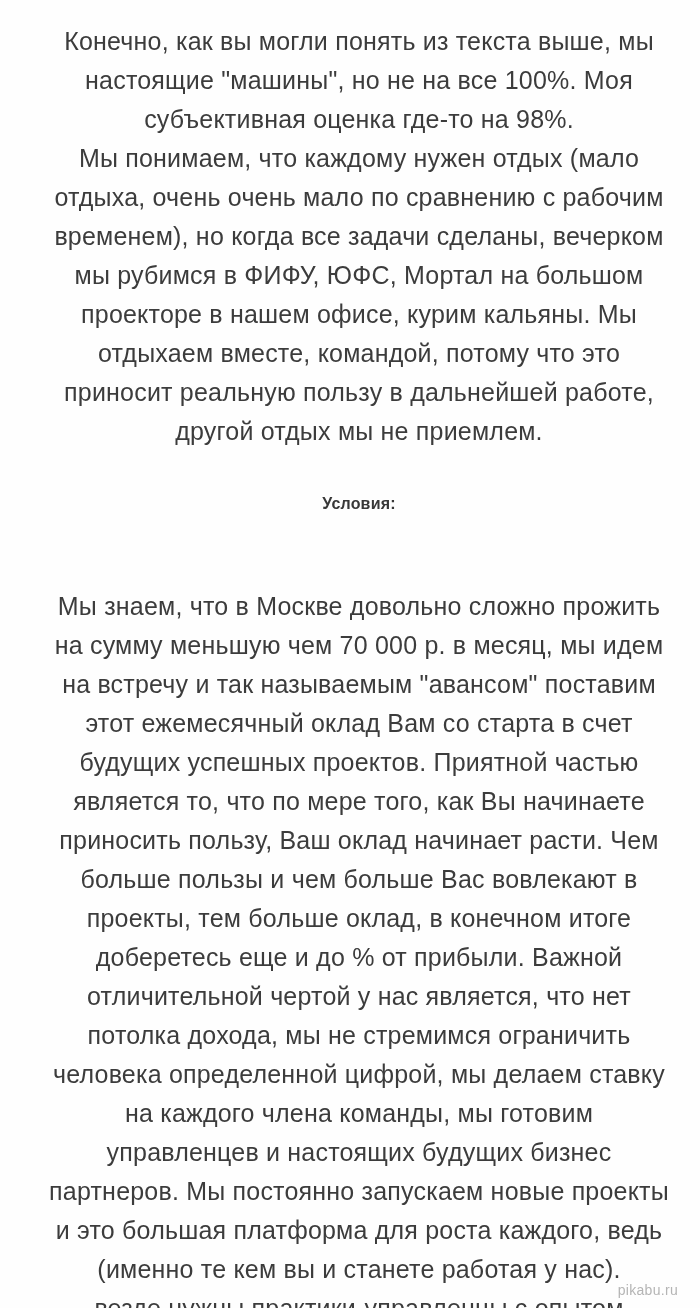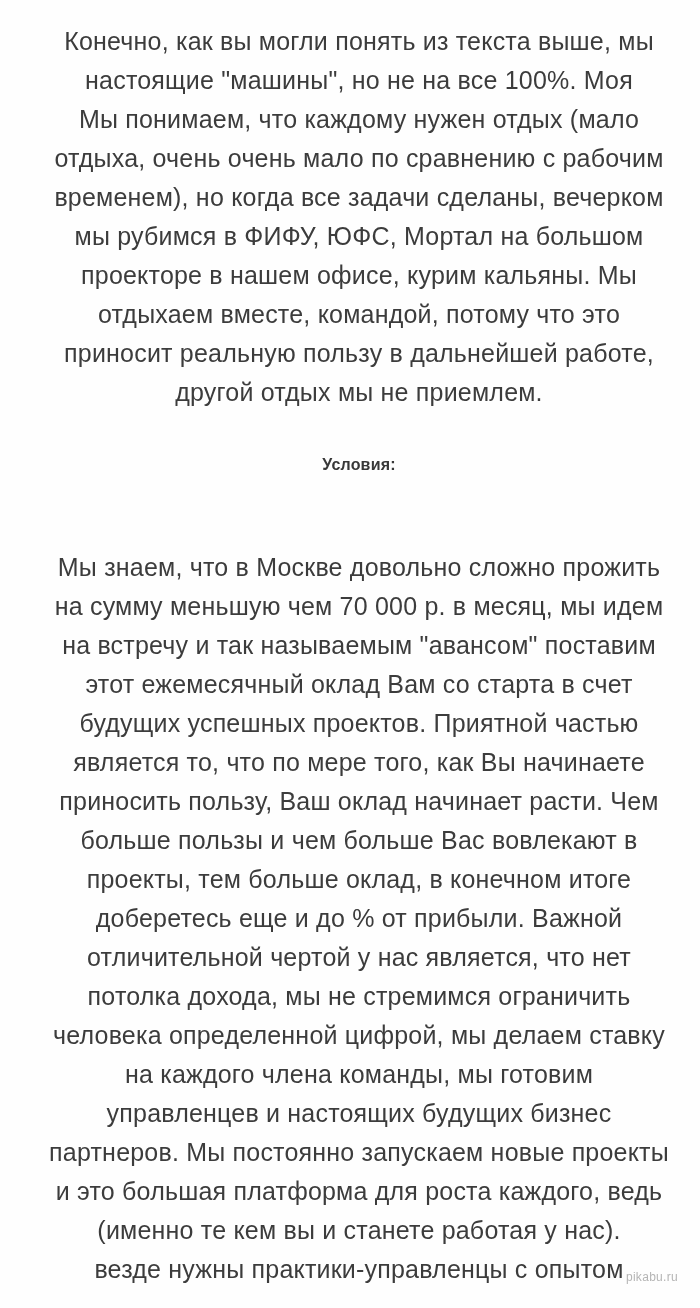--- a/index.html
+++ b/index.html
@@ -37,34 +37,35 @@
   }
   .heading-wrap {
     margin-top: 33px;
   }
   .conditions-wrap {
     margin-top: 64px;
   }
   .watermark {
     position: absolute;
     right: 22px;
-    bottom: 24px;
-    font-size: 12px;
+    bottom: 10px;
+    font-size: 14px;
     color: #b5b5b5;
     letter-spacing: 0.3px;
   }
 </style>
 </head>
 <body>
 
 <div class="content">
 
   <div class="textblock">
       <div class="line">Конечно, как вы могли понять из текста выше, мы</div>
       <div class="line">настоящие "машины", но не на все 100%. Моя</div>
+      <div class="line">субъективная оценка где-то на 98%.</div>
       <div class="line">Мы понимаем, что каждому нужен отдых (мало</div>
       <div class="line">отдыха, очень очень мало по сравнению с рабочим</div>
       <div class="line">временем), но когда все задачи сделаны, вечерком</div>
       <div class="line">мы рубимся в ФИФУ, ЮФС, Мортал на большом</div>
       <div class="line">проекторе в нашем офисе, курим кальяны. Мы</div>
       <div class="line">отдыхаем вместе, командой, потому что это</div>
       <div class="line">приносит реальную пользу в дальнейшей работе,</div>
       <div class="line">другой отдых мы не приемлем.</div>
     </div>
 

